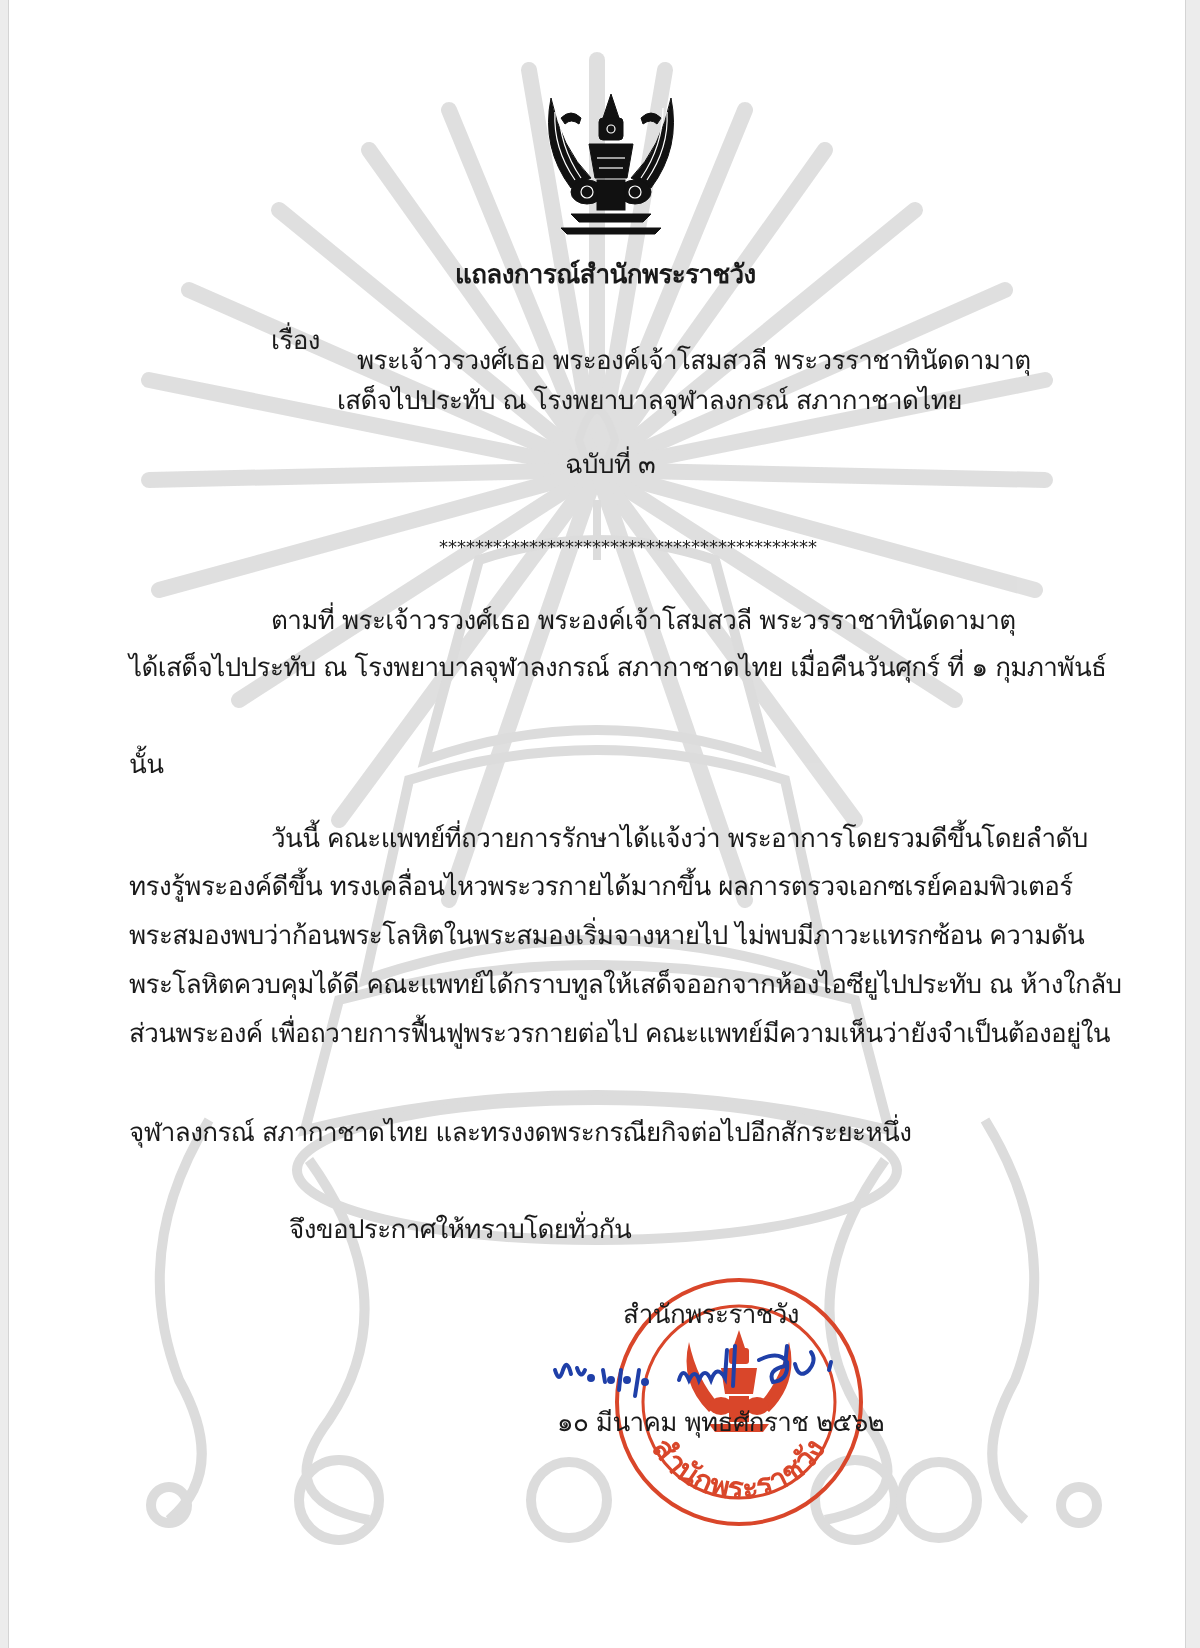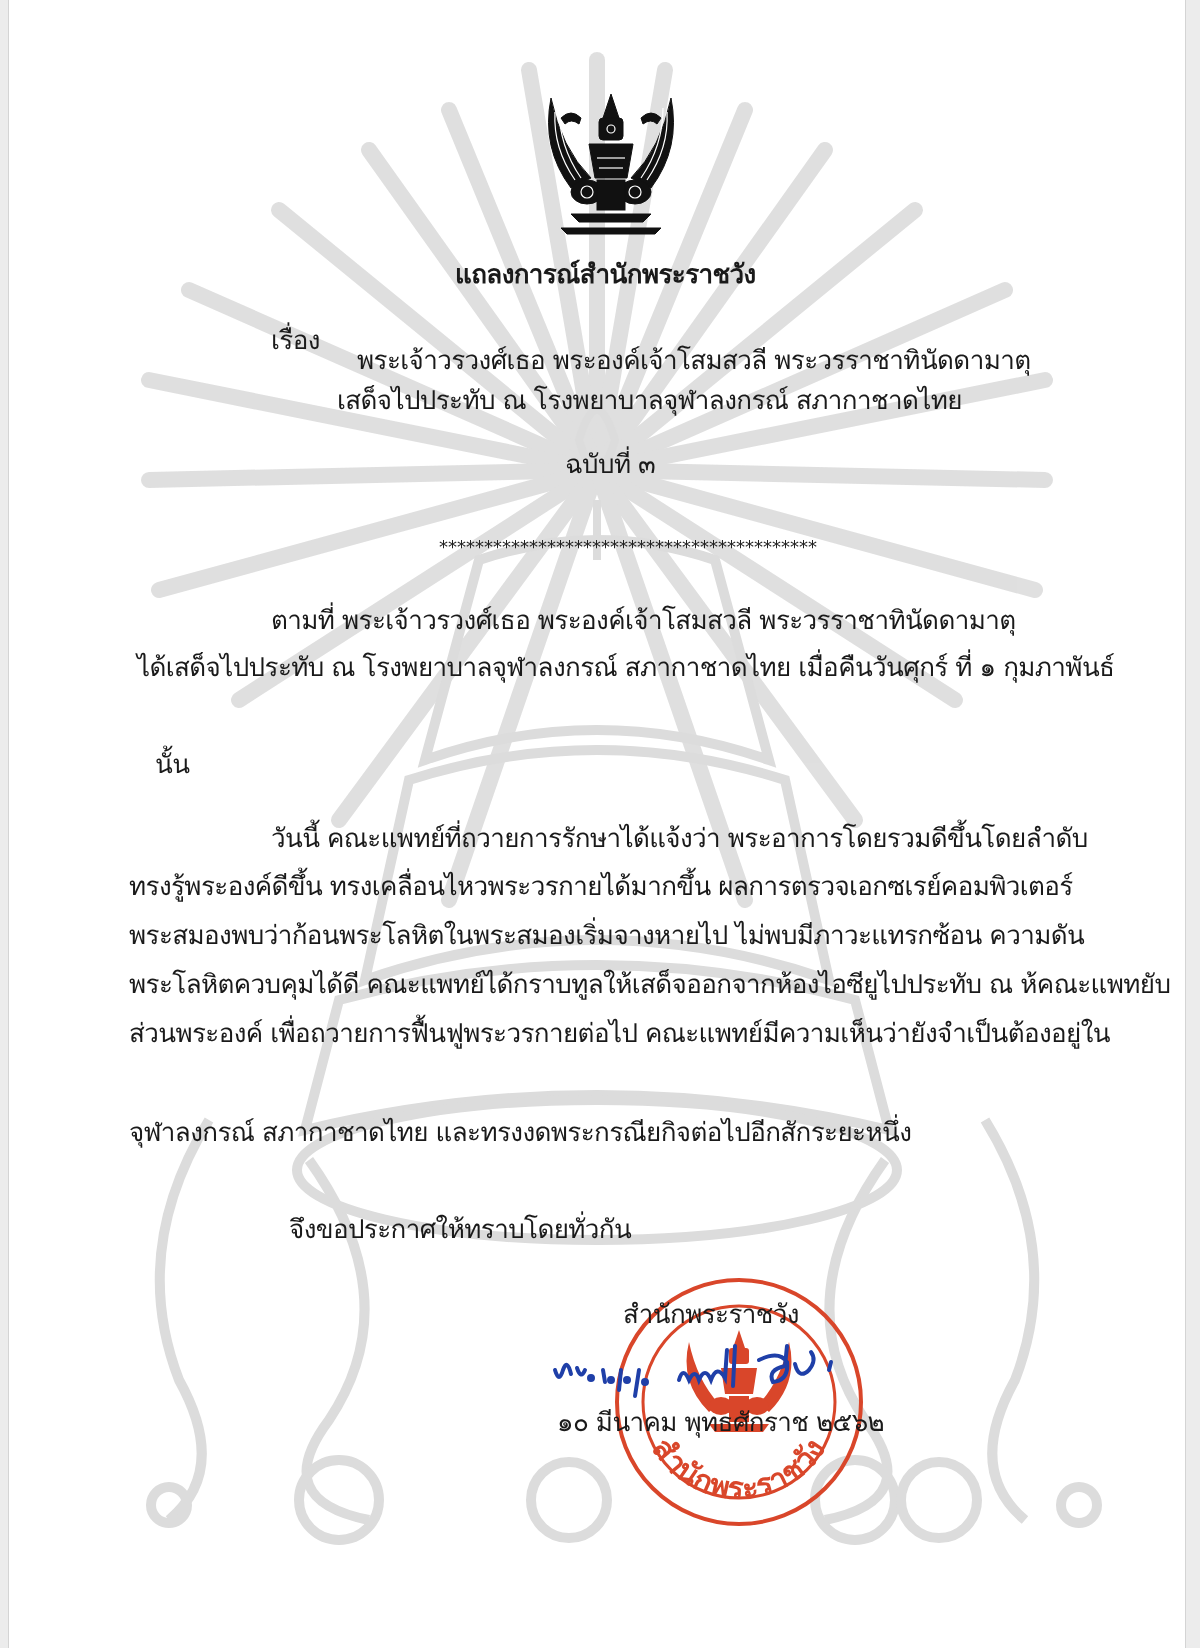--- a/index.html
+++ b/index.html
@@ -105,27 +105,27 @@
 
   <div class="txt title" style="left:446px; top:257px;">แถลงการณ์สำนักพระราชวัง</div>
 
   <div class="txt" style="left:262px; top:323px;">เรื่อง</div>
   <div class="txt" style="left:348px; top:323px;margin-top:20px;">พระเจ้าวรวงศ์เธอ พระองค์เจ้าโสมสวลี พระวรราชาทินัดดามาตุ</div>
   <div class="txt" style="left:328px; top:383px;">เสด็จไปประทับ ณ โรงพยาบาลจุฬาลงกรณ์ สภากาชาดไทย</div>
   <div class="txt" style="left:556px; top:447px;">ฉบับที่ ๓</div>
   <div class="txt stars" style="left:430px; top:530px;">******************************************</div>
 
   <div class="txt" style="left:262px; top:603px;">ตามที่ พระเจ้าวรวงศ์เธอ พระองค์เจ้าโสมสวลี พระวรราชาทินัดดามาตุ</div>
-  <div class="txt" style="left:120px; top:650px;margin-left:8px;">ได้เสด็จไปประทับ ณ โรงพยาบาลจุฬาลงกรณ์ สภากาชาดไทย เมื่อคืนวันศุกร์ ที่ ๑ กุมภาพันธ์</div>
-  <div class="txt" style="left:120px; top:747px;margin-left:26px;">นั้น</div>
+  <div class="txt" style="left:120px; top:650px;">ได้เสด็จไปประทับ ณ โรงพยาบาลจุฬาลงกรณ์ สภากาชาดไทย เมื่อคืนวันศุกร์ ที่ ๑ กุมภาพันธ์</div>
+  <div class="txt" style="left:120px; top:747px;">นั้น</div>
 
   <div class="txt" style="left:120px; top:869px;">ทรงรู้พระองค์ดีขึ้น ทรงเคลื่อนไหวพระวรกายได้มากขึ้น ผลการตรวจเอกซเรย์คอมพิวเตอร์</div>
   <div class="txt" style="left:262px; top:821px;">วันนี้ คณะแพทย์ที่ถวายการรักษาได้แจ้งว่า พระอาการโดยรวมดีขึ้นโดยลำดับ</div>
   <div class="txt" style="left:120px; top:918px;">พระสมองพบว่าก้อนพระโลหิตในพระสมองเริ่มจางหายไป ไม่พบมีภาวะแทรกซ้อน ความดัน</div>
-  <div class="txt" style="left:120px; top:967px;">พระโลหิตควบคุมได้ดี คณะแพทย์ได้กราบทูลให้เสด็จออกจากห้องไอซียูไปประทับ ณ ห้คณะแพทยับ</div>
+  <div class="txt" style="left:120px; top:967px;">พระโลหิตควบคุมได้ดี คณะแพทย์ได้กราบทูลให้เสด็จออกจากห้องไอซียูไปประทับ ณ ห้างใกลับ</div>
   <div class="txt" style="left:120px; top:1016px;">ส่วนพระองค์ เพื่อถวายการฟื้นฟูพระวรกายต่อไป คณะแพทย์มีความเห็นว่ายังจำเป็นต้องอยู่ใน</div>
   <div class="txt" style="left:120px; top:1115px;">จุฬาลงกรณ์ สภากาชาดไทย และทรงงดพระกรณียกิจต่อไปอีกสักระยะหนึ่ง</div>
 
   <div class="txt" style="left:280px; top:1199px;margin-top:13px;">จึงขอประกาศให้ทราบโดยทั่วกัน</div>
 
   <svg class="stamp" viewBox="0 0 260 260">
     <circle cx="130" cy="130" r="122" fill="none" stroke="#d9462a" stroke-width="4"></circle>
     <circle cx="130" cy="130" r="96" fill="none" stroke="#d9462a" stroke-width="3"></circle>
     <g fill="#d9462a">
       <path d="M80 70 Q70 110 100 140 L110 132 Q88 108 80 70 Z"></path>

